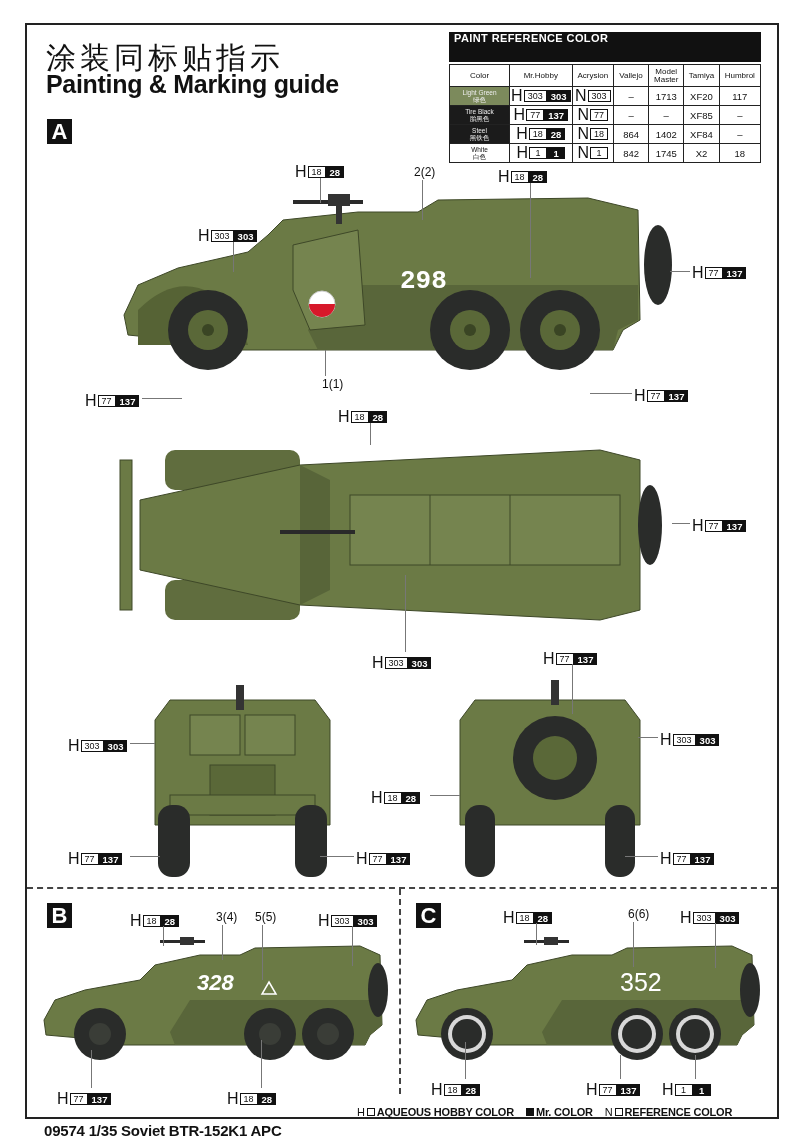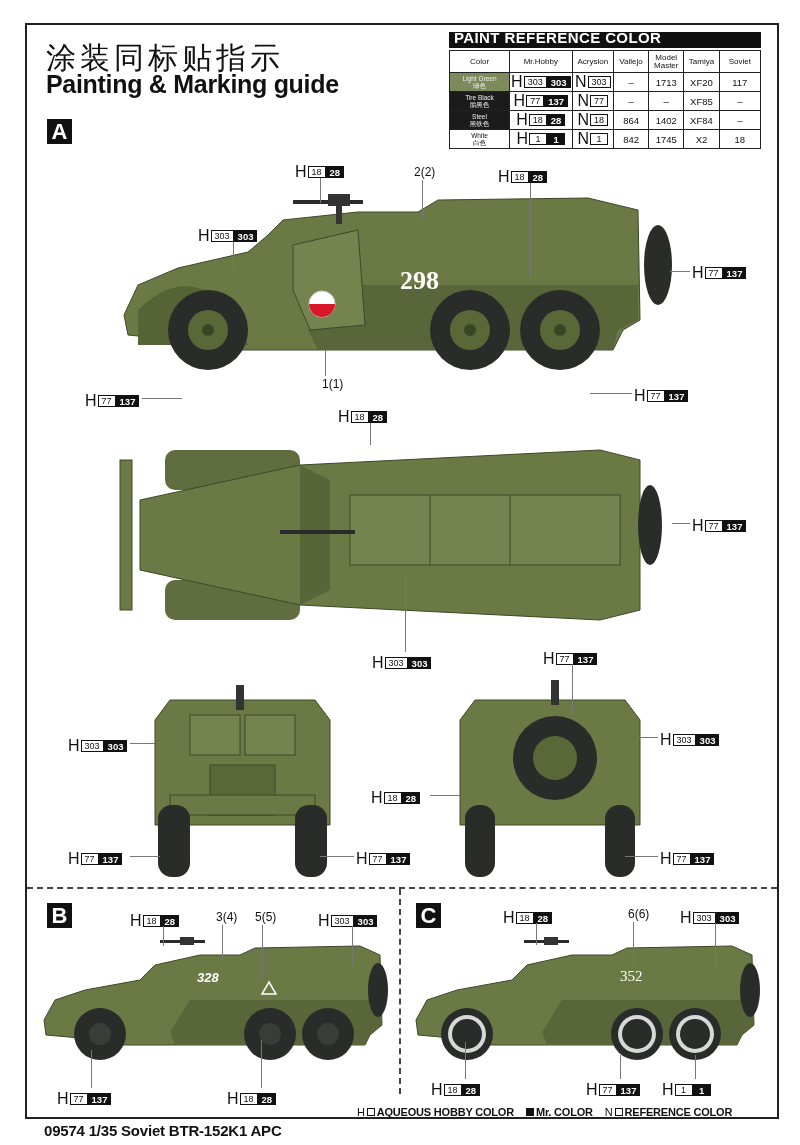--- a/index.html
+++ b/index.html
@@ -8,21 +8,21 @@
 
   .frame { position: absolute; left: 25px; top: 23px; width: 754px; height: 1096px; border: 2px solid #222; }
 
   .title-cn { position: absolute; left: 46px; top: 38px; font-size: 30px; letter-spacing: 4px; font-family: "DejaVu Sans", sans-serif; }
   .title-en { position: absolute; left: 46px; top: 70px; font-size: 25px; font-weight: bold; letter-spacing: -0.3px; }
 
   .scheme-badge { position: absolute; width: 25px; height: 25px; background: #111; color: #fff; font-weight: bold; font-size: 22px; line-height: 25px; text-align: center; }
 
   
   .paint-ref { position: absolute; left: 449px; top: 32px; width: 312px; }
-  .paint-ref .hdr { background: #111; color: #fff; font-weight: bold; font-size: 15px; height: 16px; line-height: 12px; padding-left: 5px; letter-spacing: 0.4px; }
+  .paint-ref .hdr { background: #111; color: #fff; font-weight: bold; font-size: 11px; height: 30px; line-height: 12px; padding-left: 5px; letter-spacing: 0.4px; }
   .paint-ref table { border-collapse: collapse; width: 312px; margin-top: 2px; font-size: 8.5px; }
   .paint-ref td, .paint-ref th { border: 1px solid #222; text-align: center; height: 19px; padding: 0; font-weight: normal; }
   .paint-ref th { font-size: 8px; line-height: 8px; height: 22px; text-align: center; }
   .paint-ref td.val { font-size: 9.5px; }
   .swatch { font-size: 6.5px; line-height: 7px; color: #eee; }
   .sw-green { background: #7c8a5c; }
   .sw-black { background: #1b1b1b; }
   .sw-white { background: #fff; color: #111; }
 
   .code { display: inline-flex; align-items: center; font-size: 13px; line-height: 12px; }
@@ -58,21 +58,21 @@
   <div class="hdr">PAINT  REFERENCE COLOR</div>
   <table>
     <tbody>
         <tr>
       <th style="width:58px">Color</th>
       <th style="width:56px">Mr.Hobby</th>
       <th style="width:40px">Acrysion</th>
       <th style="width:34px">Vallejo</th>
       <th style="width:34px">Model Master</th>
       <th style="width:34px">Tamiya</th>
-      <th style="width:40px">Soviet</th>
+      <th style="width:40px">Humbrol</th>
     </tr>
     <tr>
       <td class="swatch sw-green">
             <div>Light Green</div>
             <div>绿色</div>
           </td>
       <td><span class="code">
               <span class="pre">H</span>
               <span class="w">303</span>
               <span class="b">303</span>
@@ -169,21 +169,21 @@
     <circle cx="352" cy="140" r="20" fill="#5a6838"></circle>
     <circle cx="352" cy="140" r="6" fill="#3a4524"></circle>
   <circle cx="442" cy="140" r="40" fill="#2a2c2a"></circle>
     <circle cx="442" cy="140" r="20" fill="#5a6838"></circle>
     <circle cx="442" cy="140" r="6" fill="#3a4524"></circle>
 
   <circle cx="204" cy="114" r="13" fill="#fff" stroke="#ccc"></circle>
   <path d="M191 114 A13 13 0 0 0 217 114 Z" fill="#d7182a"></path>
 </svg>
 <div style="position:absolute;left:316px;top:296px;color:#fff;font-size:7px;font-weight:bold;">CA</div>
-<div style="position:absolute;left:400px;top:266px;color:#fff;font-size:26px;font-weight:bold;font-family:Liberation Serif, serif;">298</div>
+<div style="position:absolute;left:400px;top:266px;color:#fff;font-size:26px;font-weight:bold;font-family:Liberation Mono, monospace;">298</div>
 
 <div class="num-label" style="left:414px;top:165px">2(2)</div>
 <div class="leader" style="left:422px;top:180px;width:1px;height:40px"></div>
 <div class="num-label" style="left:322px;top:377px">1(1)</div>
 <div class="leader" style="left:325px;top:350px;width:1px;height:26px"></div>
 
 <div class="callout" style="left:295px;top:163px"><span class="code">
       <span class="pre">H</span>
       <span class="w">18</span>
       <span class="b">28</span>
@@ -324,21 +324,21 @@
   <rect x="120" y="0" width="45" height="3" fill="#2a2a2a"></rect>
   <rect x="140" y="-3" width="14" height="8" fill="#333"></rect>
   <circle cx="60" cy="94" r="26" fill="#2a2c2a"></circle>
     <circle cx="60" cy="94" r="11" fill="#3a3d37"></circle>
   <circle cx="230" cy="94" r="26" fill="#2a2c2a"></circle>
     <circle cx="230" cy="94" r="11" fill="#3a3d37"></circle>
   <circle cx="288" cy="94" r="26" fill="#2a2c2a"></circle>
     <circle cx="288" cy="94" r="11" fill="#3a3d37"></circle>
   <path d="M229 42 L236 54 L222 54 Z" fill="none" stroke="#fff" stroke-width="1.5"></path>
 </svg>
-<div style="position:absolute;left:197px;top:970px;color:#fff;font-size:13px;font-weight:bold;font-style:italic;">328</div>
+<div style="position:absolute;left:197px;top:970px;color:#fff;font-size:22px;font-weight:bold;font-style:italic;">328</div>
 <div class="num-label" style="left:216px;top:910px">3(4)</div>
 <div class="leader" style="left:222px;top:925px;width:1px;height:35px"></div>
 <div class="num-label" style="left:255px;top:910px">5(5)</div>
 <div class="leader" style="left:262px;top:925px;width:1px;height:55px"></div>
 <div class="callout" style="left:130px;top:912px"><span class="code">
       <span class="pre">H</span>
       <span class="w">18</span>
       <span class="b">28</span>
     </span></div>
 <div class="leader" style="left:163px;top:926px;width:1px;height:20px"></div>
@@ -371,21 +371,21 @@
   <circle cx="55" cy="94" r="26" fill="#2a2c2a"></circle>
     <circle cx="55" cy="94" r="19" fill="#d8d8d8"></circle>
     <circle cx="55" cy="94" r="15" fill="#2a2c2a"></circle>
   <circle cx="225" cy="94" r="26" fill="#2a2c2a"></circle>
     <circle cx="225" cy="94" r="19" fill="#d8d8d8"></circle>
     <circle cx="225" cy="94" r="15" fill="#2a2c2a"></circle>
   <circle cx="283" cy="94" r="26" fill="#2a2c2a"></circle>
     <circle cx="283" cy="94" r="19" fill="#d8d8d8"></circle>
     <circle cx="283" cy="94" r="15" fill="#2a2c2a"></circle>
 </svg>
-<div style="position:absolute;left:620px;top:968px;color:#fff;font-size:15px;font-family:Liberation Serif, serif;">352</div>
+<div style="position:absolute;left:620px;top:968px;color:#fff;font-size:25px;">352</div>
 <div class="num-label" style="left:628px;top:907px">6(6)</div>
 <div class="leader" style="left:633px;top:922px;width:1px;height:45px"></div>
 <div class="callout" style="left:503px;top:909px"><span class="code">
       <span class="pre">H</span>
       <span class="w">18</span>
       <span class="b">28</span>
     </span></div>
 <div class="leader" style="left:536px;top:923px;width:1px;height:22px"></div>
 <div class="callout" style="left:680px;top:909px"><span class="code">
       <span class="pre">H</span>

